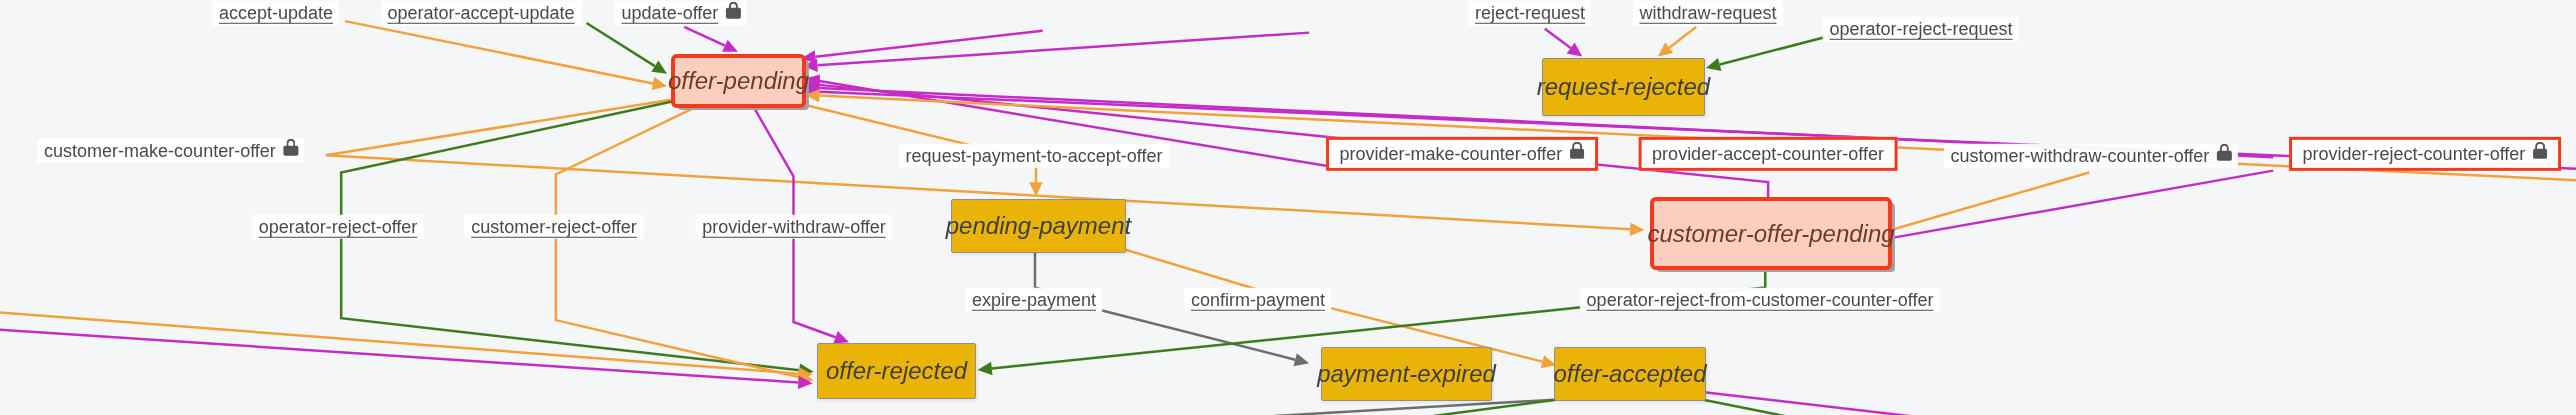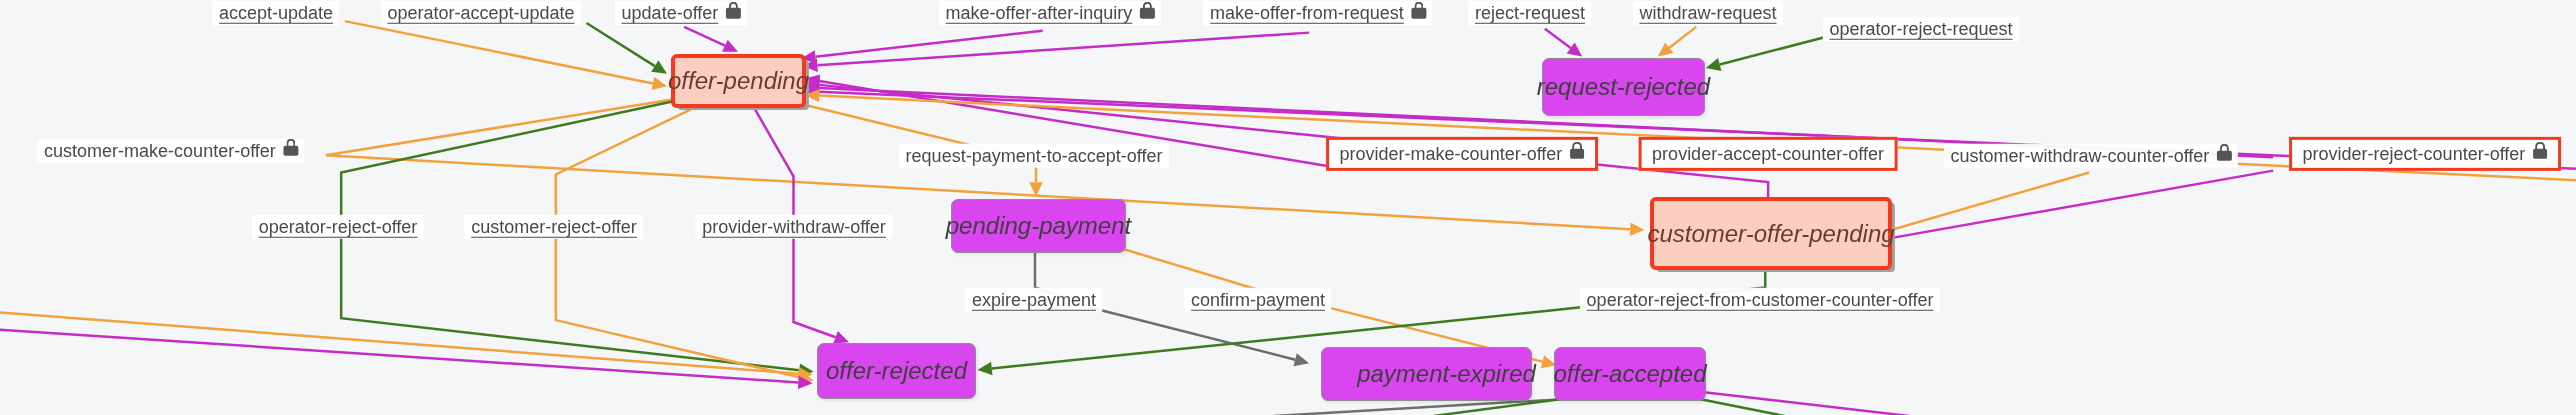--- a/index.html
+++ b/index.html
@@ -22,21 +22,21 @@
     border:3.8px solid #f4391c;background:#ffffff;padding:3.8px 10.5px;
   }
 
   .lock{display:inline-block;width:14.4px;height:10.5px;background:#555;
     border-radius:1.9px;position:relative;margin-left:7.7px;flex:0 0 auto;}
   .lock::before{content:"";position:absolute;left:2.4px;top:-6.7px;width:9.6px;height:8.6px;
     border:2.9px solid #555;border-bottom:none;border-radius:5.8px 5.8px 0 0;box-sizing:border-box;}
 
   .node{
     position:absolute;display:flex;align-items:center;justify-content:center;
-    background:#d946ef;border:1.9px solid #8f8f8f;border-radius:7px;
+    background:#eab308;border:1.9px solid #8f8f8f;border-radius:2px;
     font-style:italic;font-size:24px;color:#3f3f3f;white-space:nowrap;
     box-shadow:1.9px 1.9px 2.9px rgba(0,0,0,.07);cursor:pointer;
   }
   .node.hl{
     border:4.8px solid #f5391d;background:#fbcfc0;color:#6e3a2e;border-radius:5.8px;
     box-shadow:4.8px 3.8px 0 -1.9px #a0a0a0;
   }
 </style>
 </head>
 <body>
@@ -100,28 +100,20 @@
 <div class="tlabel u" style="left: 276px; top: 13.4px;">
       <span class="lbl-text">accept-update</span>
     </div>
     <div class="tlabel u" style="left: 481px; top: 13.4px; text-align: center;">
       <span class="lbl-text">operator-accept-update</span>
     </div>
     <div class="tlabel u" style="left: 681px; top: 13.4px;">
       <span class="lbl-text">update-offer</span>
       <span class="lock"></span>
     </div>
-    <div class="tlabel u" style="left: 1050px; top: 13.4px;">
-      <span class="lbl-text">make-offer-after-inquiry</span>
-      <span class="lock"></span>
-    </div>
-    <div class="tlabel u" style="left: 1318px; top: 13.4px;">
-      <span class="lbl-text">make-offer-from-request</span>
-      <span class="lock"></span>
-    </div>
     <div class="tlabel u" style="left: 1530px; top: 13.4px;">
       <span class="lbl-text">reject-request</span>
     </div>
     <div class="tlabel u" style="left: 1708px; top: 13.4px;">
       <span class="lbl-text">withdraw-request</span>
     </div>
     <div class="tlabel u" style="left: 1921px; top: 13.4px; margin-top: 16px;">
       <span class="lbl-text">operator-reject-request</span>
     </div>
     <div class="tlabel" style="left: 171px; top: 151px;">
@@ -172,20 +164,20 @@
     </div>
     <div class="node hl" style="left: 1650px; top: 197px; width: 234px; height: 65px;">
       <span>customer-offer-pending</span>
     </div>
     <div class="node" style="left: 951px; top: 199px; width: 173px; height: 52px;">
       <span>pending-payment</span>
     </div>
     <div class="node" style="left: 817px; top: 343px; width: 157px; height: 54px;">
       <span>offer-rejected</span>
     </div>
-    <div class="node" style="left: 1321px; top: 347px; width: 169px; height: 52px; padding-left: 40px;">
+    <div class="node" style="left: 1321px; top: 347px; width: 169px; height: 52px;">
       <span>payment-expired</span>
     </div>
     <div class="node" style="left: 1554px; top: 347px; width: 150px; height: 52px;">
       <span>offer-accepted</span>
     </div>
   </div>
 
 
 </body></html>

